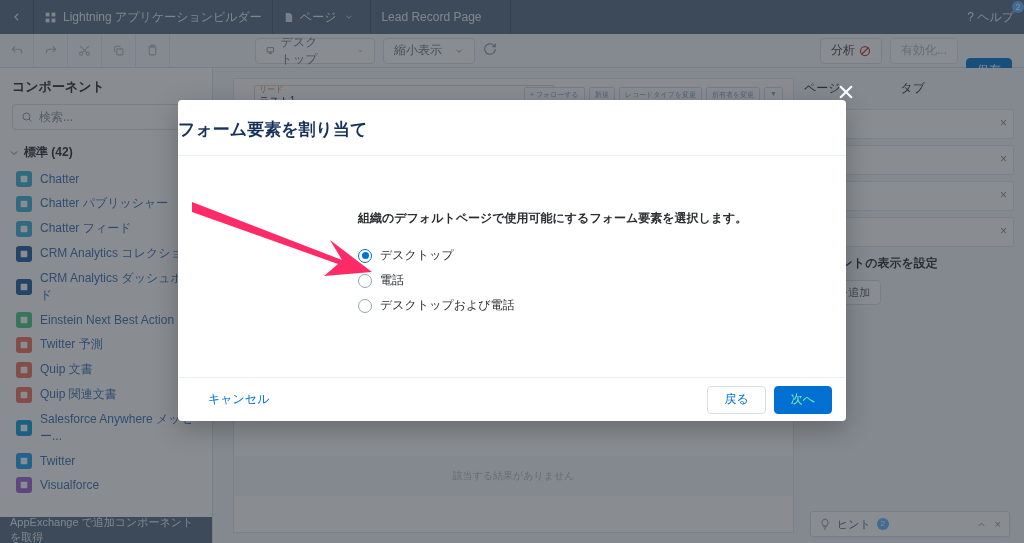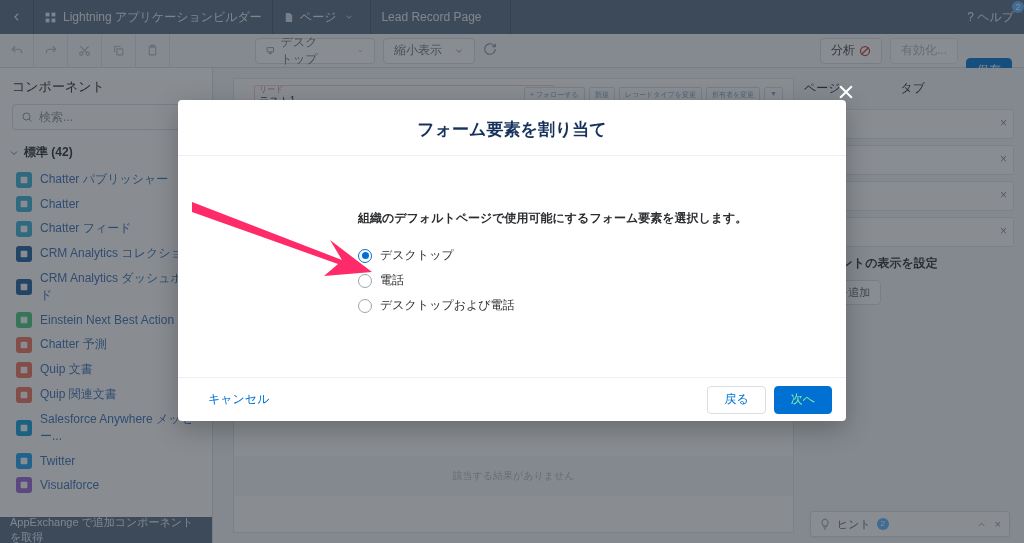--- a/index.html
+++ b/index.html
@@ -32,21 +32,21 @@
   .tbar-right { display:flex; align-items:center; gap:8px; padding-right:12px; }
   .btn { display:flex; align-items:center; gap:4px; background:#fff; border:1px solid #d9dee3; border-radius:4px; height:26px; padding:0 10px; font-size:12px; color:#444; }
   .btn.analyze { color:#444; }
   .btn.analyze svg { color:#c23934; }
   .btn.ghost { color:#b0b7bf; border-color:#e3e7eb; }
   .btn.primary { background:#0176d3; border-color:#0176d3; color:#fff;margin-top:40px; }
   .refreshbtn { width:26px; justify-content:center; padding:0; background:transparent; border:none; color:#8a939d; }
 
   
   .side { position:absolute; left:0; top:68px; bottom:0; width:213px; background:#fff; border-right:1px solid #d9dee3; display:flex; flex-direction:column; }
-  .side h3 { font-size:13px; font-weight:400; color:#2b2d30; padding:10px 12px 8px; }
+  .side h3 { font-size:13px; font-weight:700; color:#2b2d30; padding:10px 12px 8px; }
   .searchwrap { padding:0 12px 8px; }
   .search { display:flex; align-items:center; width:100%; height:26px; border:1px solid #d9dee3; border-radius:4px; padding:0 8px; color:#8a939d; font-size:12px; background:#fff; }
   .search svg { margin-right:6px; }
   .section { padding:6px 12px 6px 8px; display:flex; align-items:center; gap:4px; color:#2b2d30; font-size:12px; font-weight:600; }
   .section svg { color:#6a7682; }
   .complist { flex:1; overflow:hidden; }
   .comp { display:flex; align-items:center; gap:8px; padding:4px 12px 4px 16px; font-size:12px; color:#3a6fb5; }
   .comp .ic { width:16px; height:16px; border-radius:3px; display:flex; align-items:center; justify-content:center; color:#fff; flex-shrink:0; }
   .sidefoot { height:26px; background:#576a80; color:#e9eef3; font-size:11px; display:flex; align-items:center; padding:0 10px; }
 
@@ -72,21 +72,21 @@
   
   .hint { position:absolute; right:14px; bottom:6px; width:200px; height:26px; background:#fff; border:1px solid #d9dee3; border-radius:3px; display:flex; align-items:center; font-size:11px; color:#5a6570; padding:0 8px; box-shadow:0 1px 3px rgba(0,0,0,.06); }
   .hint .hdot { background:#5eb4ff; color:#fff; font-size:8px; border-radius:50%; width:12px; height:12px; line-height:12px; text-align:center; margin-left:6px; }
   .hint .hspacer { flex:1; }
   .hint .hx { color:#8a939d; }
 
   
   .overlay { position:absolute; inset:0; background:rgba(40,48,56,.55); }
   .modalclose { position:absolute; right:168px; top:82px; color:#fff; z-index:5; cursor:pointer; }
   .modal { position:absolute; left:178px; right:178px; top:100px; bottom:122px; background:#fff; border-radius:4px; box-shadow:0 8px 26px rgba(0,0,0,.25); display:flex; flex-direction:column; }
-  .modal h2 { text-align:center; font-size:17px; color:#16325c; font-weight:600; padding:18px 0 14px; border-bottom:1px solid #ecf0f4; }
+  .modal h2 { font-size:17px; color:#16325c; font-weight:600; padding:18px 0 14px; border-bottom:1px solid #ecf0f4; }
   .modal .body { flex:1; padding:54px 60px 0 180px; font-size:12px; color:#2b2d30;font-family:Liberation Mono, monospace; }
   .modal .lead { font-weight:600; margin-bottom:16px; }
   .modal .radiorow { display:flex; align-items:center; gap:8px; padding:4px 0; color:#2b2d30; }
   .radio { width:14px; height:14px; border:1px solid #9aa5b0; border-radius:50%; display:flex; align-items:center; justify-content:center; }
   .radio.checked { border-color:#0070d2; }
   .radio.checked::after { content:""; width:7px; height:7px; background:#0070d2; border-radius:50%; }
   .modal .footer { height:44px; border-top:1px solid #ecf0f4; display:flex; align-items:center; padding:0 14px; }
   .modal .footer .spacer { flex:1; }
   .modal .footer .mbtn { height:28px; padding:0 16px; border:1px solid #d9dee3; border-radius:4px; background:#fff; color:#0070d2; font-size:12px; display:flex; align-items:center; }
   .modal .footer .mbtn.text { border:none; background:transparent; }
@@ -227,36 +227,36 @@
         </svg>
       <span>標準 (42)</span>
     </div>
     <div class="complist" id="complist">
         <div class="comp">
           <span class="ic" style="background: rgb(56, 177, 216);">
             <svg width="10" height="10" viewBox="0 0 24 24" fill="currentColor">
               <rect x="4" y="4" width="16" height="16" rx="2"></rect>
             </svg>
           </span>
+          <span>Chatter</span>
+        </div>
+        <div class="comp">
+          <span class="ic" style="background: rgb(56, 177, 216);">
+            <svg width="10" height="10" viewBox="0 0 24 24" fill="currentColor">
+              <rect x="4" y="4" width="16" height="16" rx="2"></rect>
+            </svg>
+          </span>
           <span>Chatter パブリッシャー</span>
         </div>
         <div class="comp">
           <span class="ic" style="background: rgb(56, 177, 216);">
             <svg width="10" height="10" viewBox="0 0 24 24" fill="currentColor">
               <rect x="4" y="4" width="16" height="16" rx="2"></rect>
             </svg>
           </span>
-          <span>Chatter</span>
-        </div>
-        <div class="comp">
-          <span class="ic" style="background: rgb(56, 177, 216);">
-            <svg width="10" height="10" viewBox="0 0 24 24" fill="currentColor">
-              <rect x="4" y="4" width="16" height="16" rx="2"></rect>
-            </svg>
-          </span>
           <span>Chatter フィード</span>
         </div>
         <div class="comp">
           <span class="ic" style="background: rgb(27, 95, 158);">
             <svg width="10" height="10" viewBox="0 0 24 24" fill="currentColor">
               <rect x="4" y="4" width="16" height="16" rx="2"></rect>
             </svg>
           </span>
           <span>CRM Analytics コレクション</span>
         </div>
@@ -275,21 +275,21 @@
             </svg>
           </span>
           <span>Einstein Next Best Action</span>
         </div>
         <div class="comp">
           <span class="ic" style="background: rgb(242, 113, 92);">
             <svg width="10" height="10" viewBox="0 0 24 24" fill="currentColor">
               <rect x="4" y="4" width="16" height="16" rx="2"></rect>
             </svg>
           </span>
-          <span>Chatter 予測</span>
+          <span>Twitter 予測</span>
         </div>
         <div class="comp">
           <span class="ic" style="background: rgb(242, 113, 92);">
             <svg width="10" height="10" viewBox="0 0 24 24" fill="currentColor">
               <rect x="4" y="4" width="16" height="16" rx="2"></rect>
             </svg>
           </span>
           <span>Quip 文書</span>
         </div>
         <div class="comp">

